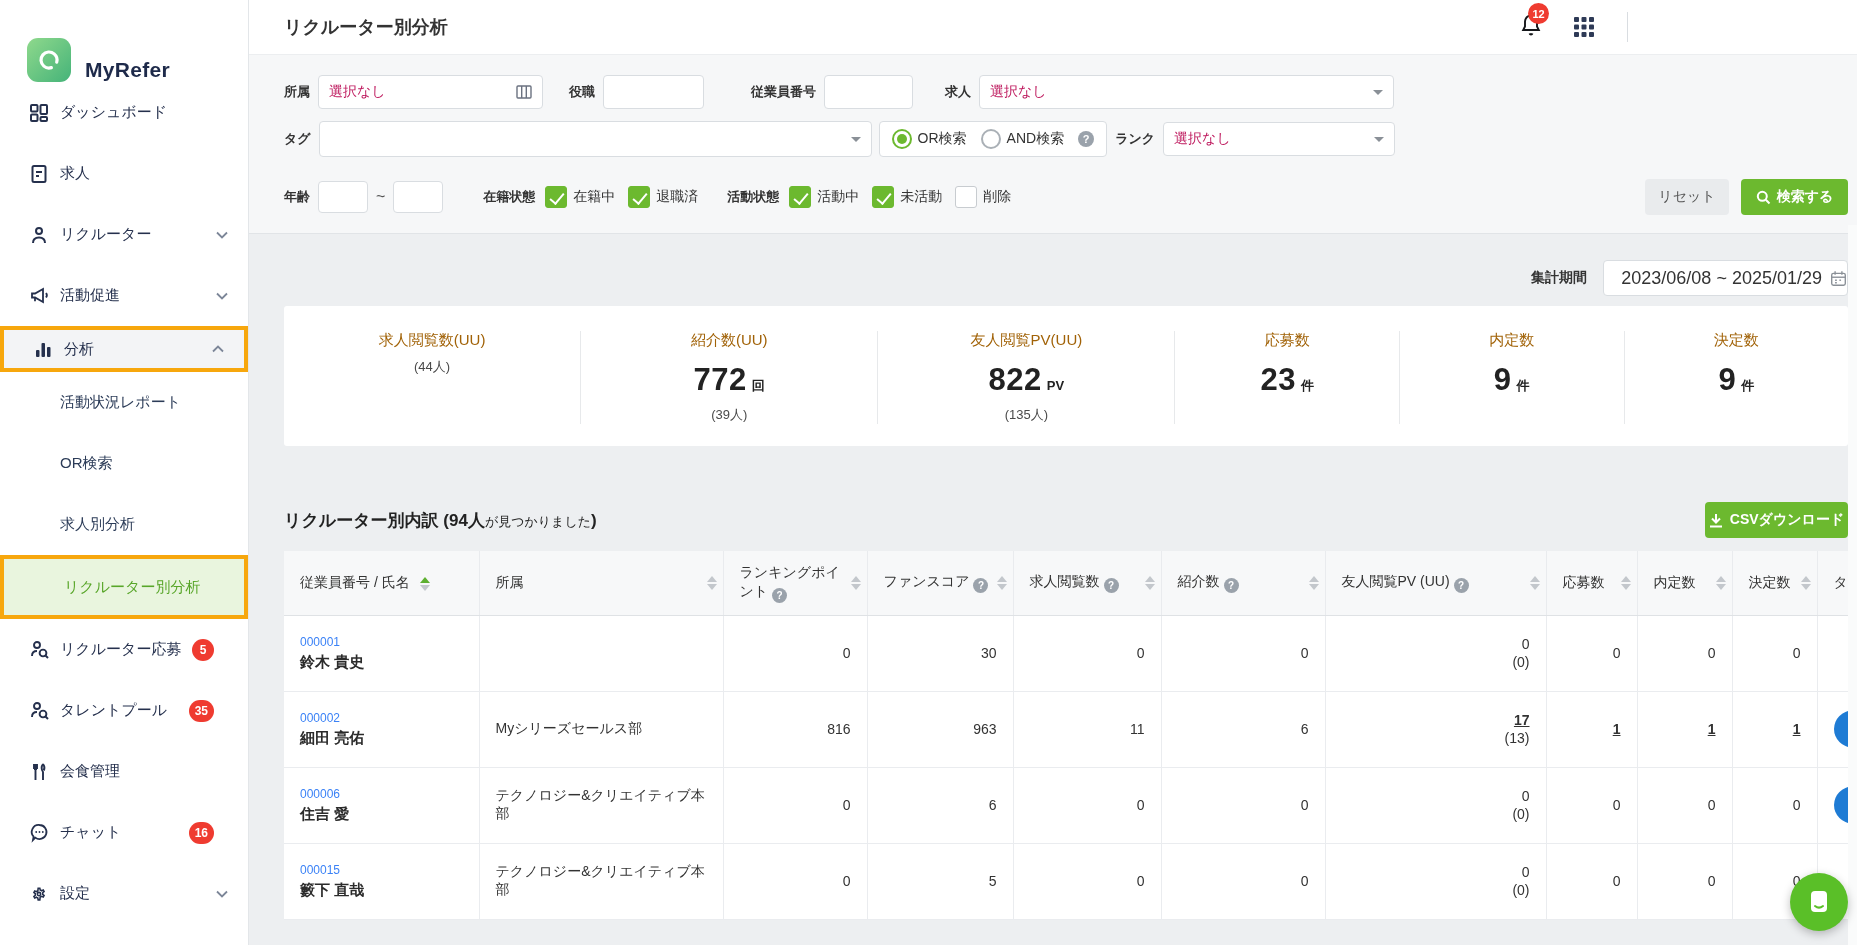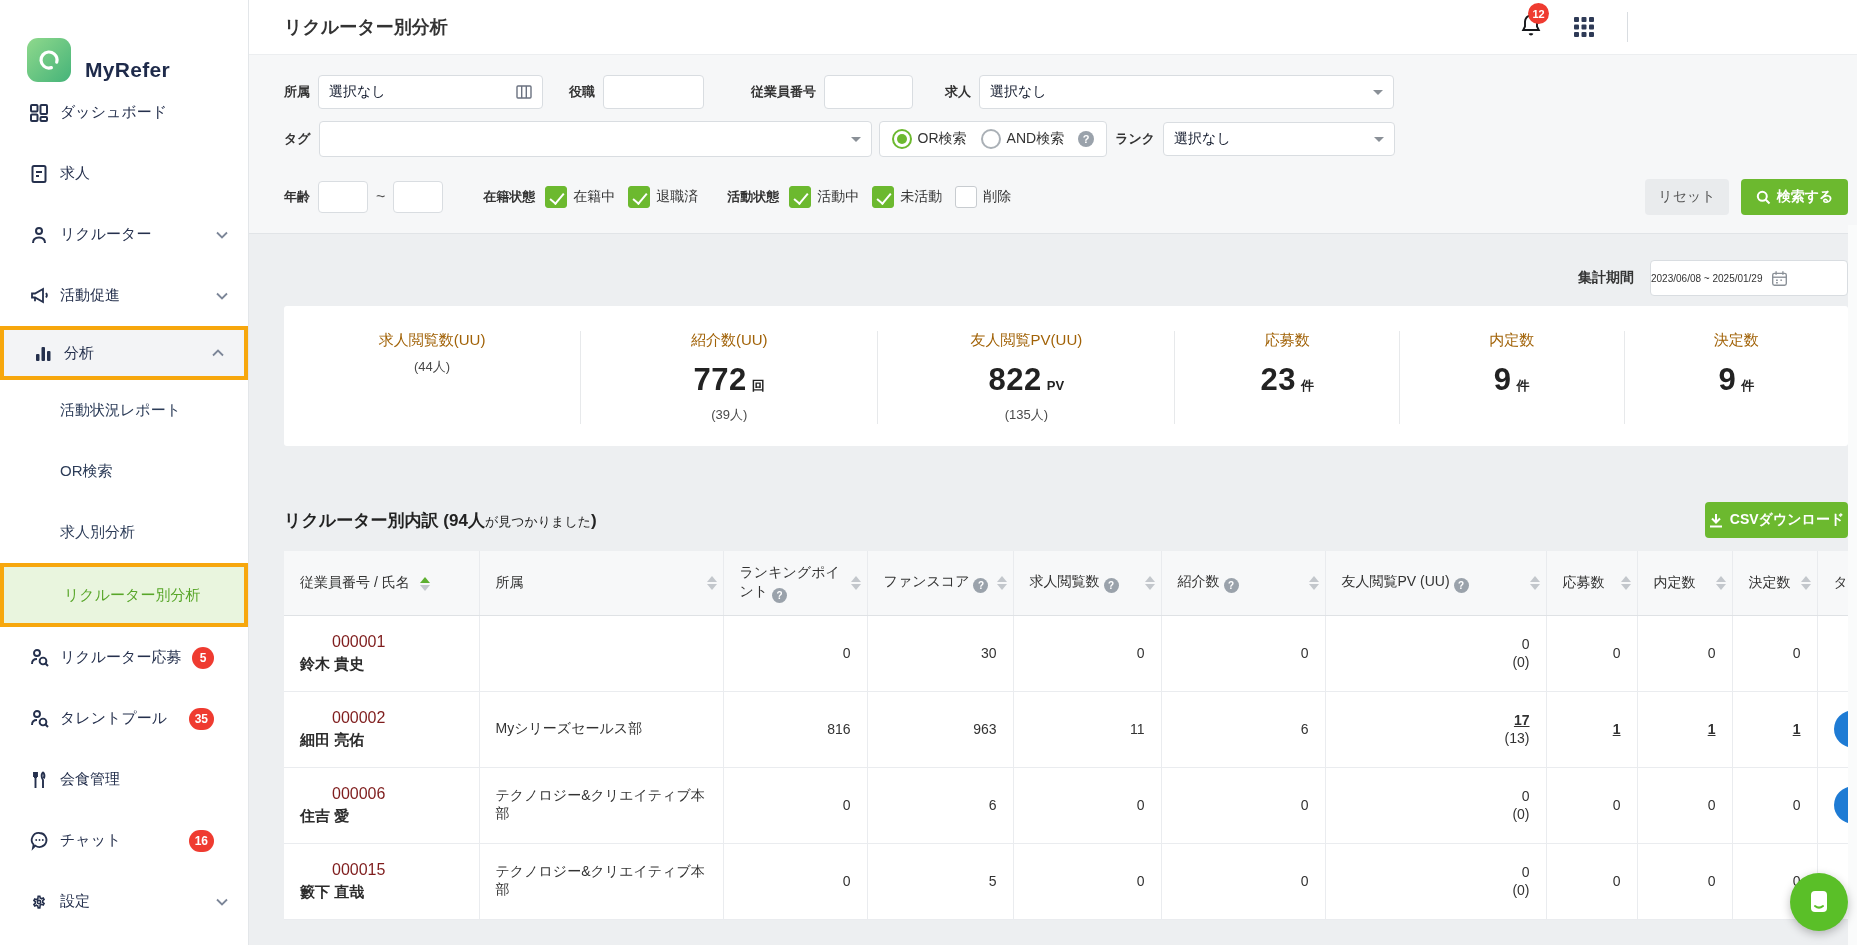--- a/index.html
+++ b/index.html
@@ -15,40 +15,40 @@
   .sidebar{width:249px;min-width:249px;background:#fff;border-right:1px solid var(--border);display:flex;flex-direction:column;}
   .logo-row{display:flex;align-items:flex-end;height:82px;padding-left:27px;}
   .logo-mark{width:44px;height:44px;border-radius:11px;background:linear-gradient(135deg,#8fd98c,#45b379);display:flex;align-items:center;justify-content:center;}
   .logo-text{margin-left:14px;font-size:21px;font-weight:bold;color:#1e2a4a;letter-spacing:.3px;}
   .nav-item{display:flex;align-items:center;height:61px;padding:0 20px 0 28px;cursor:pointer;color:var(--navy);}
   .nav-icon{width:22px;height:22px;margin-right:10px;display:flex;align-items:center;justify-content:center;color:#25304d;}
   .nav-label{font-size:15px;}
   .chev{margin-left:auto;display:flex;color:#7c8698;}
   .badge{margin-left:auto;margin-right:14px;min-width:22px;height:22px;border-radius:11px;background:var(--red);color:#fff;font-size:12px;font-weight:bold;display:flex;align-items:center;justify-content:center;padding:0 6px;}
   .hl-box{border:4px solid var(--orange);}
-  .hl-box .nav-item{height:46px;background:#f3f4f6;}
+  .hl-box .nav-item{height:38px;background:#f3f4f6;}
   .sub-item{display:flex;align-items:center;height:61px;padding-left:60px;font-size:15px;color:#2c3c58;cursor:pointer;}
   .hl-box.active-box .sub-item{height:56px;background:#e9f5de;color:var(--active-green);}
 
   
   .main{flex:1;display:flex;flex-direction:column;background:#edeff1;min-width:0;}
   .topbar{height:55px;background:#fff;display:flex;align-items:center;padding-left:35px;border-bottom:1px solid #eceef0;}
   .page-title{font-size:18px;font-weight:bold;color:#333;}
   .topbar-right{margin-left:auto;display:flex;align-items:center;padding-right:229px;}
   .bell-wrap{position:relative;cursor:pointer;margin-right:30px;}
   .bell-badge{position:absolute;top:-9px;left:9px;min-width:21px;height:21px;border-radius:11px;background:var(--red);color:#fff;font-size:11px;font-weight:bold;display:flex;align-items:center;justify-content:center;padding:0 4px;}
   .appgrid{cursor:pointer;display:flex;}
   .top-divider{width:1px;height:30px;background:#d9dde1;margin-left:32px;}
 
   
   .filter-panel{background:#f6f7f8;border-bottom:1px solid #e1e4e7;padding:20px 9px 18px 35px;}
   .frow{display:flex;align-items:center;}
   .frow + .frow{margin-top:12px;}
   .flabel{font-size:13px;font-weight:bold;color:#333;margin-right:8px;white-space:nowrap;}
-  .ctrl{background:#fff;border:1px solid #d9dde1;border-radius:4px;height:34px;display:flex;align-items:center;padding:0 10px;font-size:14px;color:#0f172a;}
+  .ctrl{background:#fff;border:1px solid #d9dde1;border-radius:4px;height:34px;display:flex;align-items:center;padding:0 10px;font-size:14px;color:#be185d;}
   .select{cursor:pointer;justify-content:space-between;}
   .caret{width:0;height:0;border-left:5px solid transparent;border-right:5px solid transparent;border-top:5px solid #8a9097;margin-left:8px;}
   input.txt{background:#fff;border:1px solid #d9dde1;border-radius:4px;height:34px;padding:0 8px;font-size:14px;color:#333;outline:none;font-family:inherit;}
   .radio-box{background:#fff;border:1px solid #d9dde1;border-radius:4px;height:36px;display:flex;align-items:center;padding:0 12px;margin-left:7px;}
   .radio{display:flex;align-items:center;cursor:pointer;margin-right:14px;}
   .rdot{width:20px;height:20px;border-radius:50%;border:2px solid #aab0b6;margin-right:6px;position:relative;background:#fff;}
   .radio.sel .rdot{border-color:var(--green);}
   .radio.sel .rdot::after{content:"";position:absolute;left:3px;top:3px;width:10px;height:10px;border-radius:50%;background:var(--green);}
   .rlabel{font-size:14px;color:#333;}
   .help{width:16px;height:16px;border-radius:50%;background:#9aa2ab;color:#fff;font-size:11px;font-weight:bold;display:inline-flex;align-items:center;justify-content:center;cursor:pointer;flex:none;}
@@ -60,21 +60,21 @@
   .cblabel{font-size:14px;color:#333;}
   .btn{border:none;border-radius:4px;height:36px;font-size:14px;cursor:pointer;display:inline-flex;align-items:center;justify-content:center;font-family:inherit;}
   .btn-reset{background:#e9ebed;color:#555;width:84px;}
   .btn-search{background:var(--green);color:#fff;width:107px;margin-left:12px;font-weight:bold;}
   .btn-search svg{margin-right:6px;}
 
   
   .content{flex:1;background:#edeff1;padding:0 9px 0 35px;position:relative;}
   .period-row{display:flex;justify-content:flex-end;align-items:center;margin-top:26px;}
   .period-label{font-size:14px;font-weight:bold;margin-right:16px;}
-  .period-input{width:198px;height:36px;background:#fff;border:1px solid #d9dde1;border-radius:4px;display:flex;align-items:center;justify-content:flex-start;font-size:10px;color:#333;cursor:pointer;}
+  .period-input{width:245px;height:36px;background:#fff;border:1px solid #d9dde1;border-radius:4px;display:flex;align-items:center;justify-content:flex-end;font-size:18px;color:#333;cursor:pointer;}
   .period-input svg{margin-left:8px;}
   .sec-title{font-size:17px;font-weight:bold;color:#222;margin-top:16px;}
   .summary-card{margin-top:10px;background:#fff;border-radius:3px;display:flex;padding:25px 0 22px 0;}
   .stat{flex:1;text-align:center;padding:0 8px;}
   .stat.wide{flex:1.35;}
   .stat + .stat{border-left:1px solid #e7e9eb;}
   .stat-label{font-size:15px;color:#a16207;}
   .stat-value{margin-top:12px;}
   .stat-value .v{font-size:31px;font-weight:800;color:#222;letter-spacing:.5px;}
   .stat-value .u{font-size:13px;font-weight:bold;color:#222;margin-left:5px;}
@@ -92,21 +92,21 @@
   .th-inner{position:relative;display:block;padding-right:16px;line-height:19px;}
   .th-inner .help{width:15px;height:15px;font-size:10px;vertical-align:-3px;margin-left:4px;}
   .sort{position:absolute;right:0;top:50%;transform:translateY(-50%);display:inline-flex;flex-direction:column;gap:2px;}
   .sort.inline{position:static;transform:none;margin-left:10px;vertical-align:middle;}
   .tri{width:0;height:0;border-left:5px solid transparent;border-right:5px solid transparent;display:block;}
   .tri.up{border-bottom:6px solid #c3c7cc;}
   .tri.down{border-top:6px solid #c3c7cc;}
   .tri.up.act{border-bottom-color:#5eb031;}
   tbody td{height:76px;border-right:1px solid #eaecef;border-bottom:1px solid #eaecef;font-size:14px;color:#333;padding:0 16px;background:#fff;}
   td.num{text-align:right;}
-  .emp-no{font-size:16px;color:#7f1d1d;margin-left:32px;}
+  .emp-no{font-size:12px;color:#3b82f6;}
   .emp-name{font-size:15px;font-weight:bold;color:#2b2b2b;margin-top:4px;}
   .pv-sub{margin-top:2px;}
   .lnk{font-weight:bold;text-decoration:underline;cursor:pointer;}
   td.c-tag{position:relative;border-right:none;}
   .tag-avatar{position:absolute;left:16px;top:50%;transform:translateY(-50%);width:37px;height:37px;border-radius:50%;background:var(--blue);cursor:pointer;}
 
   .scroll-strip{position:absolute;right:0;top:225px;bottom:0;width:9px;background:#fafbfb;z-index:5;}
   .chat-fab{position:absolute;right:9px;bottom:14px;width:58px;height:58px;border-radius:50%;background:#5abf28;z-index:10;display:flex;align-items:center;justify-content:center;box-shadow:0 3px 10px rgba(0,0,0,.25);cursor:pointer;}
 </style>
 </head>

